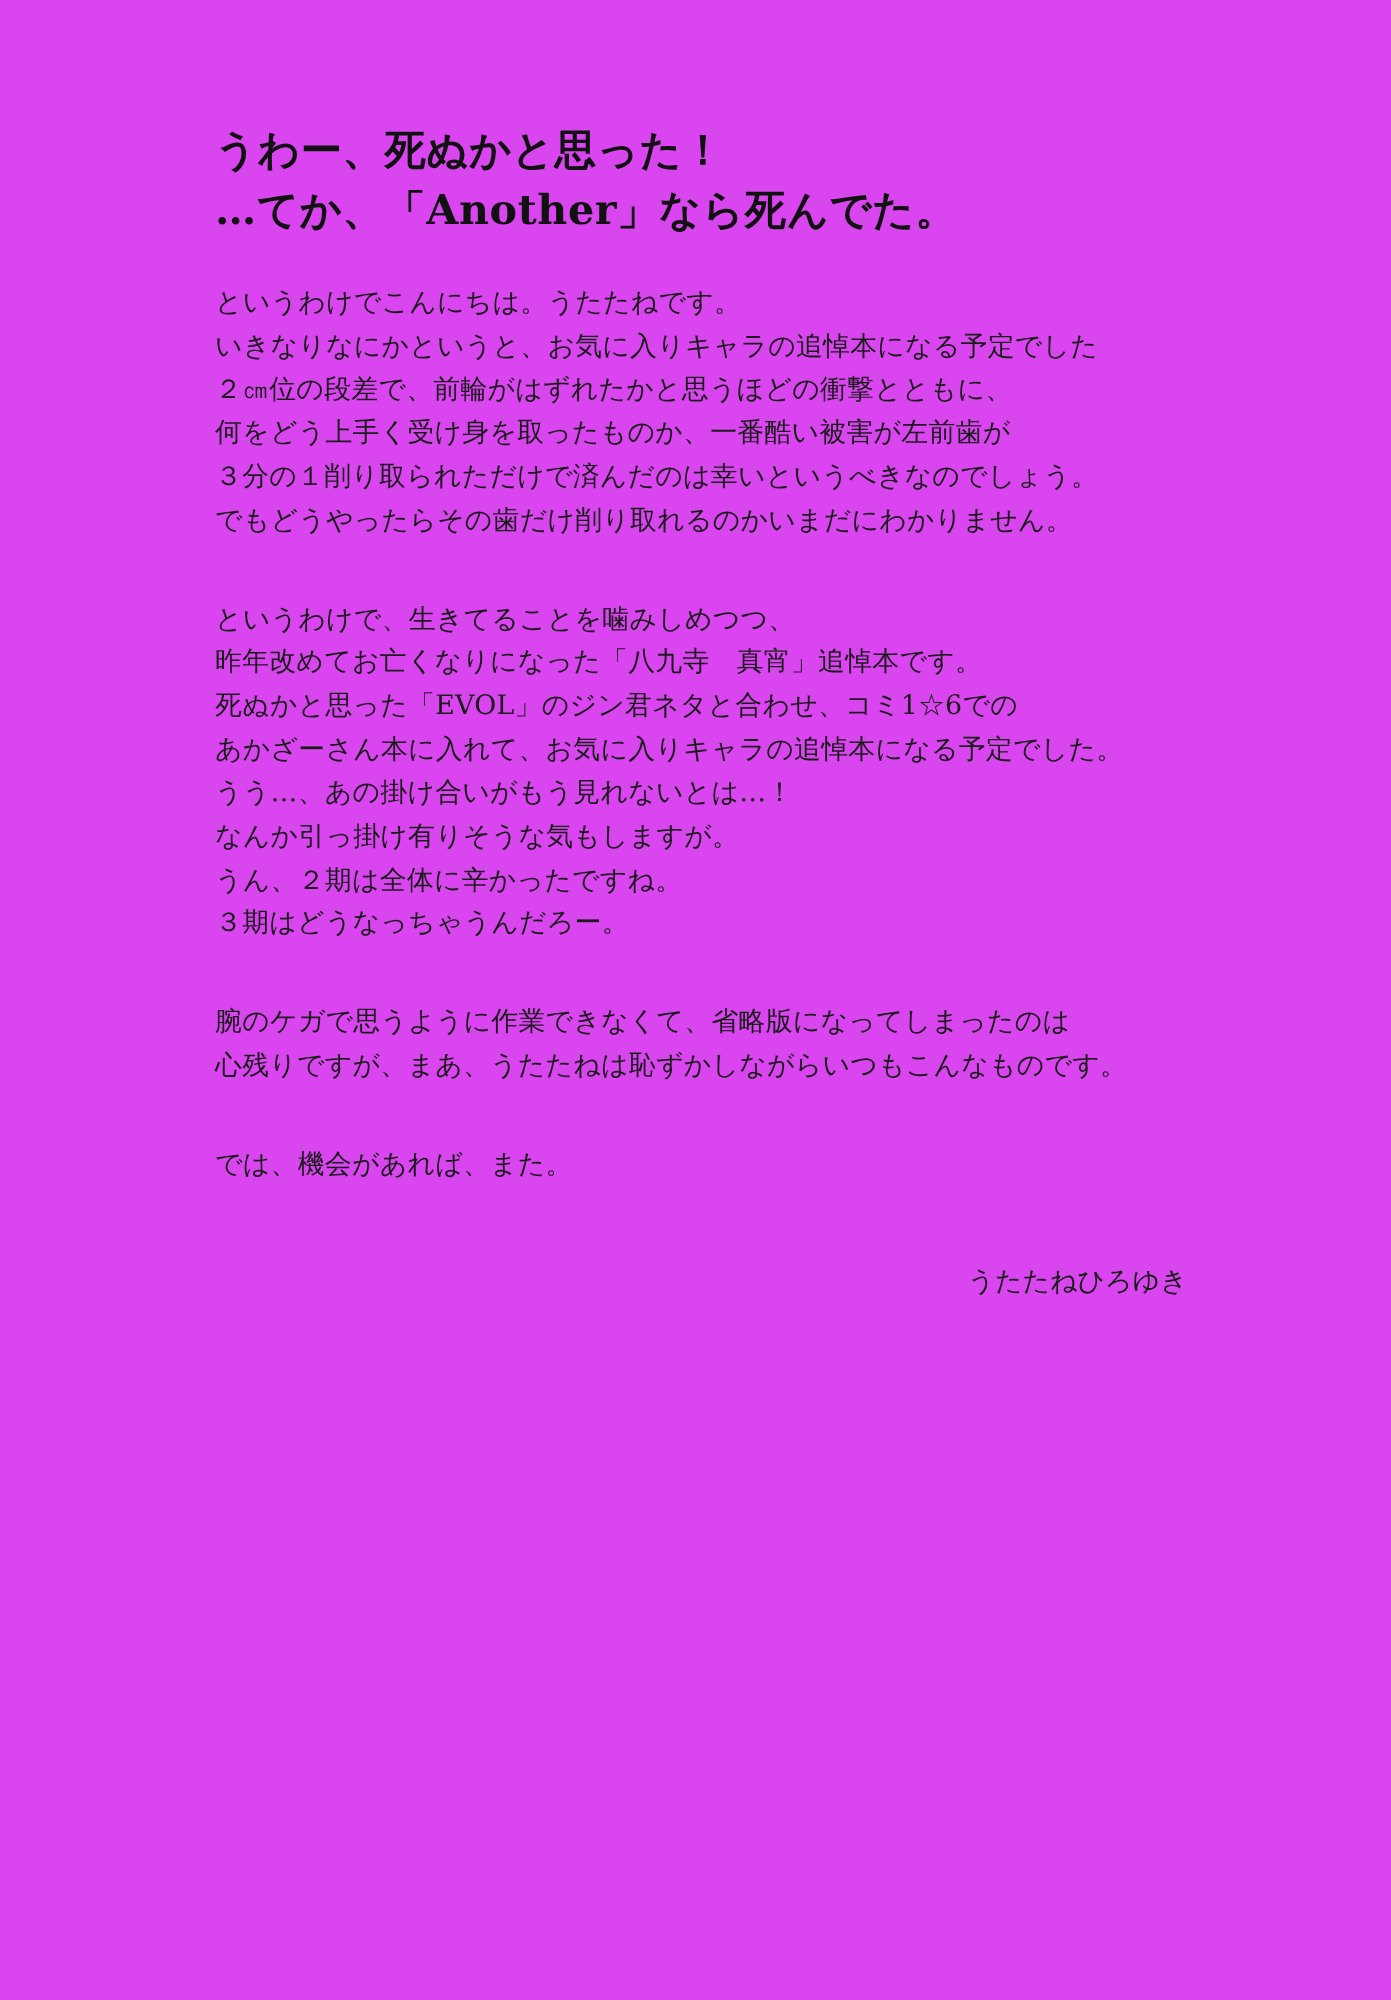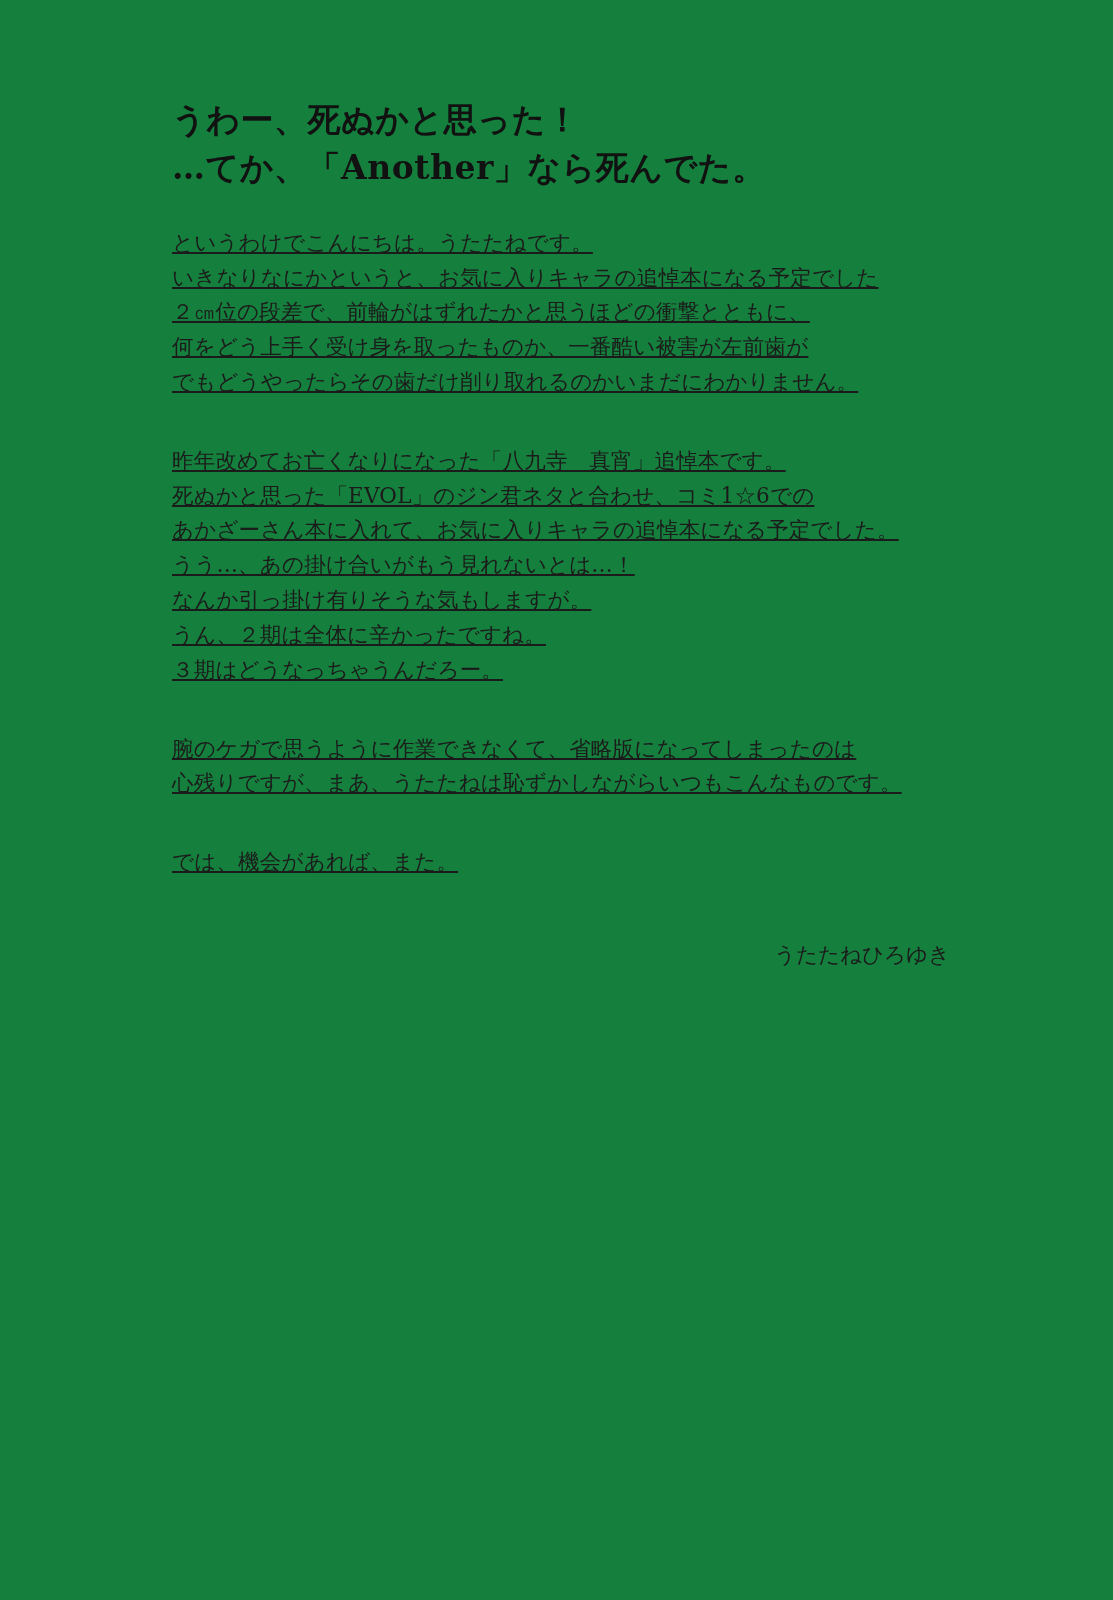--- a/index.html
+++ b/index.html
@@ -11,21 +11,21 @@
     width: 1113px;
     height: 1600px;
     position: relative;
     font-family: "Liberation Serif", serif;
     color: #1a1a1a;
     overflow: hidden;
   }
   .page {
     position: absolute;
     inset: 0;
-    background: #15803d;
+    background: #d946ef;
   }
   .content {
     position: absolute;
     left: 172px;
     top: 96px;
     width: 790px;
   }
   .title {
     font-family: "DejaVu Serif", serif;
     font-weight: bold;
@@ -43,21 +43,20 @@
     font-family: "DejaVu Serif", serif;
     font-size: 21.5px;
     line-height: 1.62;
     color: #1b1b1b;
     margin: 0 0 26px 0;
     letter-spacing: 0.2px;
   }
   .para .ln {
     display: block;
     white-space: pre;
-    text-decoration: underline;
   }
   .signature {
     font-family: Liberation Sans, sans-serif;
     font-size: 21.5px;
     color: #1b1b1b;
     text-align: right;
     margin-top: 60px;
     padding-right: 12px;
     white-space: pre;
   }
@@ -74,26 +73,28 @@
     <h1 class="title">
       <span class="title-line">うわー、死ぬかと思った！</span>
       <span class="title-line">…てか、「Another」なら死んでた。</span>
     </h1>
 
     <p class="para">
       <span class="ln">というわけでこんにちは。うたたねです。</span>
       <span class="ln">いきなりなにかというと、お気に入りキャラの追悼本になる予定でした</span>
       <span class="ln">２㎝位の段差で、前輪がはずれたかと思うほどの衝撃とともに、</span>
       <span class="ln">何をどう上手く受け身を取ったものか、一番酷い被害が左前歯が</span>
+      <span class="ln">３分の１削り取られただけで済んだのは幸いというべきなのでしょう。</span>
       <span class="ln">でもどうやったらその歯だけ削り取れるのかいまだにわかりません。</span>
     </p>
 
     <div class="spacer-block"></div>
 
     <p class="para">
+      <span class="ln">というわけで、生きてることを噛みしめつつ、</span>
       <span class="ln">昨年改めてお亡くなりになった「八九寺　真宵」追悼本です。</span>
       <span class="ln">死ぬかと思った「EVOL」のジン君ネタと合わせ、コミ1☆6での</span>
       <span class="ln">あかざーさん本に入れて、お気に入りキャラの追悼本になる予定でした。</span>
       <span class="ln">うう…、あの掛け合いがもう見れないとは…！</span>
       <span class="ln">なんか引っ掛け有りそうな気もしますが。</span>
       <span class="ln">うん、２期は全体に辛かったですね。</span>
       <span class="ln">３期はどうなっちゃうんだろー。</span>
     </p>
 
     <div class="spacer-block"></div>

